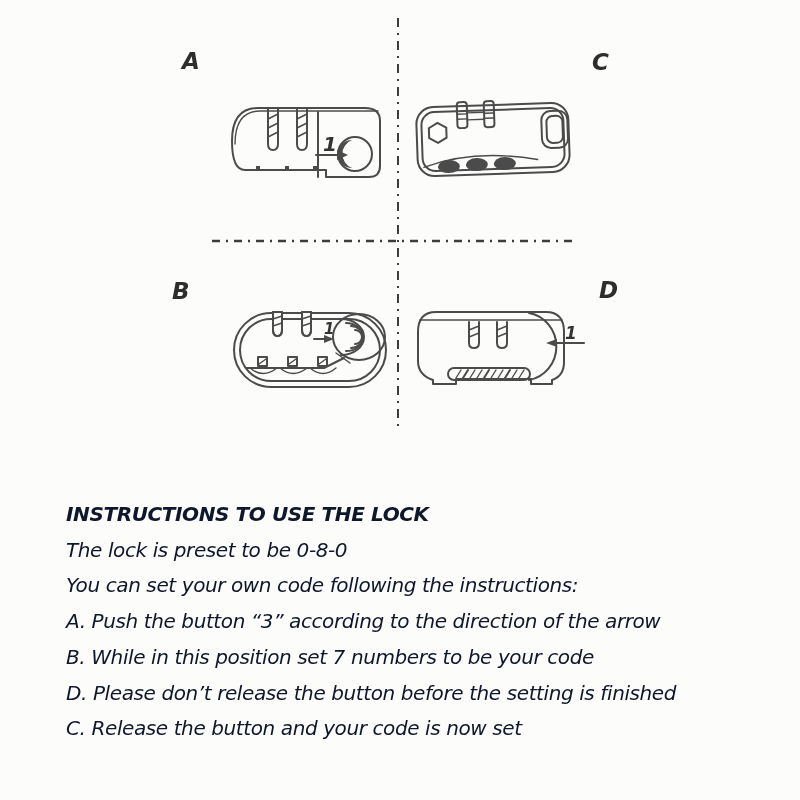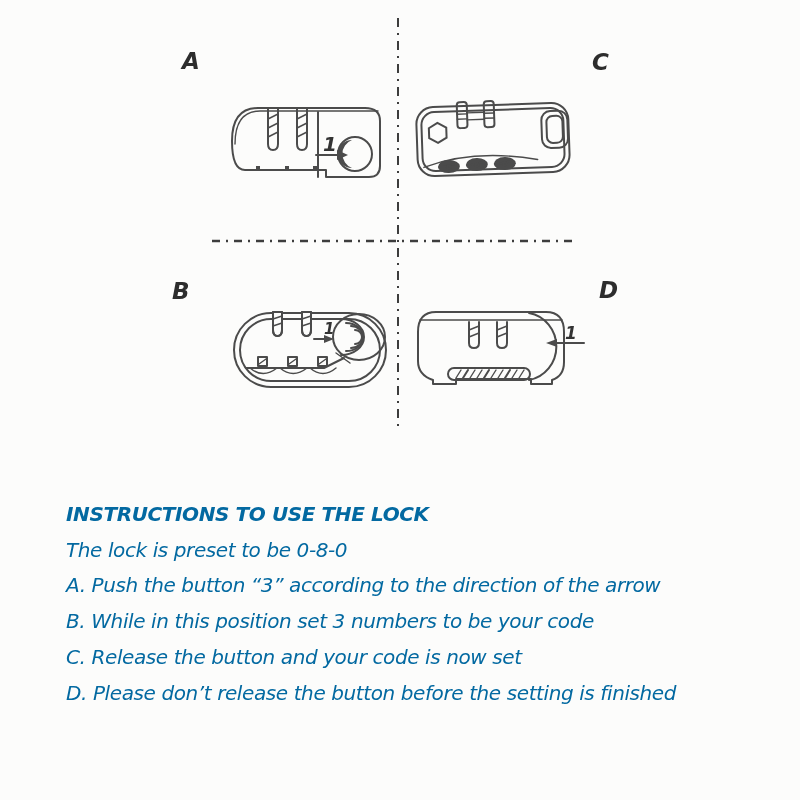--- a/index.html
+++ b/index.html
@@ -32,21 +32,21 @@
     font-style:italic;font-weight:bold;
     fill:#333333;stroke:none;
   }
   .dividers line{stroke:#3d3d3d;}
   .instructions{
     position:absolute;
     left:66px;top:497px;width:715px;
     font-style:italic;
     font-size:20px;
     letter-spacing:-0.4px;
-    color:#0369a1;
+    color:#0f172a;
     line-height:35.7px;
     white-space:nowrap;
   }
   .instructions .title{font-weight:bold;}
 </style>
 </head>
 <body>
 
 <div class="page">
 
@@ -166,19 +166,20 @@
     <g>
       <rect class="stroke fillwhite" x="36" y="62" width="82" height="12" rx="6"></rect>
       <path class="thin" d="M 44 72 L 49 64 M 58 72 L 63 64 M 65 72 L 70 64 M 79 72 L 84 64 M 86 72 L 91 64 M 100 72 L 105 64 M 107 72 L 112 64"></path>
       <path d="M 51 72 L 56 64 M 72 72 L 77 64 M 93 72 L 98 64" stroke-width="3"></path>
     </g>
   </svg>
 
   <div class="instructions">
     <div class="title">INSTRUCTIONS TO USE THE LOCK</div>
     <div class="line">The lock is preset to be 0-8-0</div>
+    <div class="line">You can set your own code following the instructions:</div>
     <div class="line">A. Push the button “3” according to the direction of the arrow</div>
-    <div class="line">B. While in this position set 3 numbers to be your code</div>
+    <div class="line">B. While in this position set 7 numbers to be your code</div>
+    <div class="line">D. Please don’t release the button before the setting is finished</div>
     <div class="line">C. Release the button and your code is now set</div>
-    <div class="line">D. Please don’t release the button before the setting is finished</div>
   </div>
 
 </div>
 
 </body></html>

